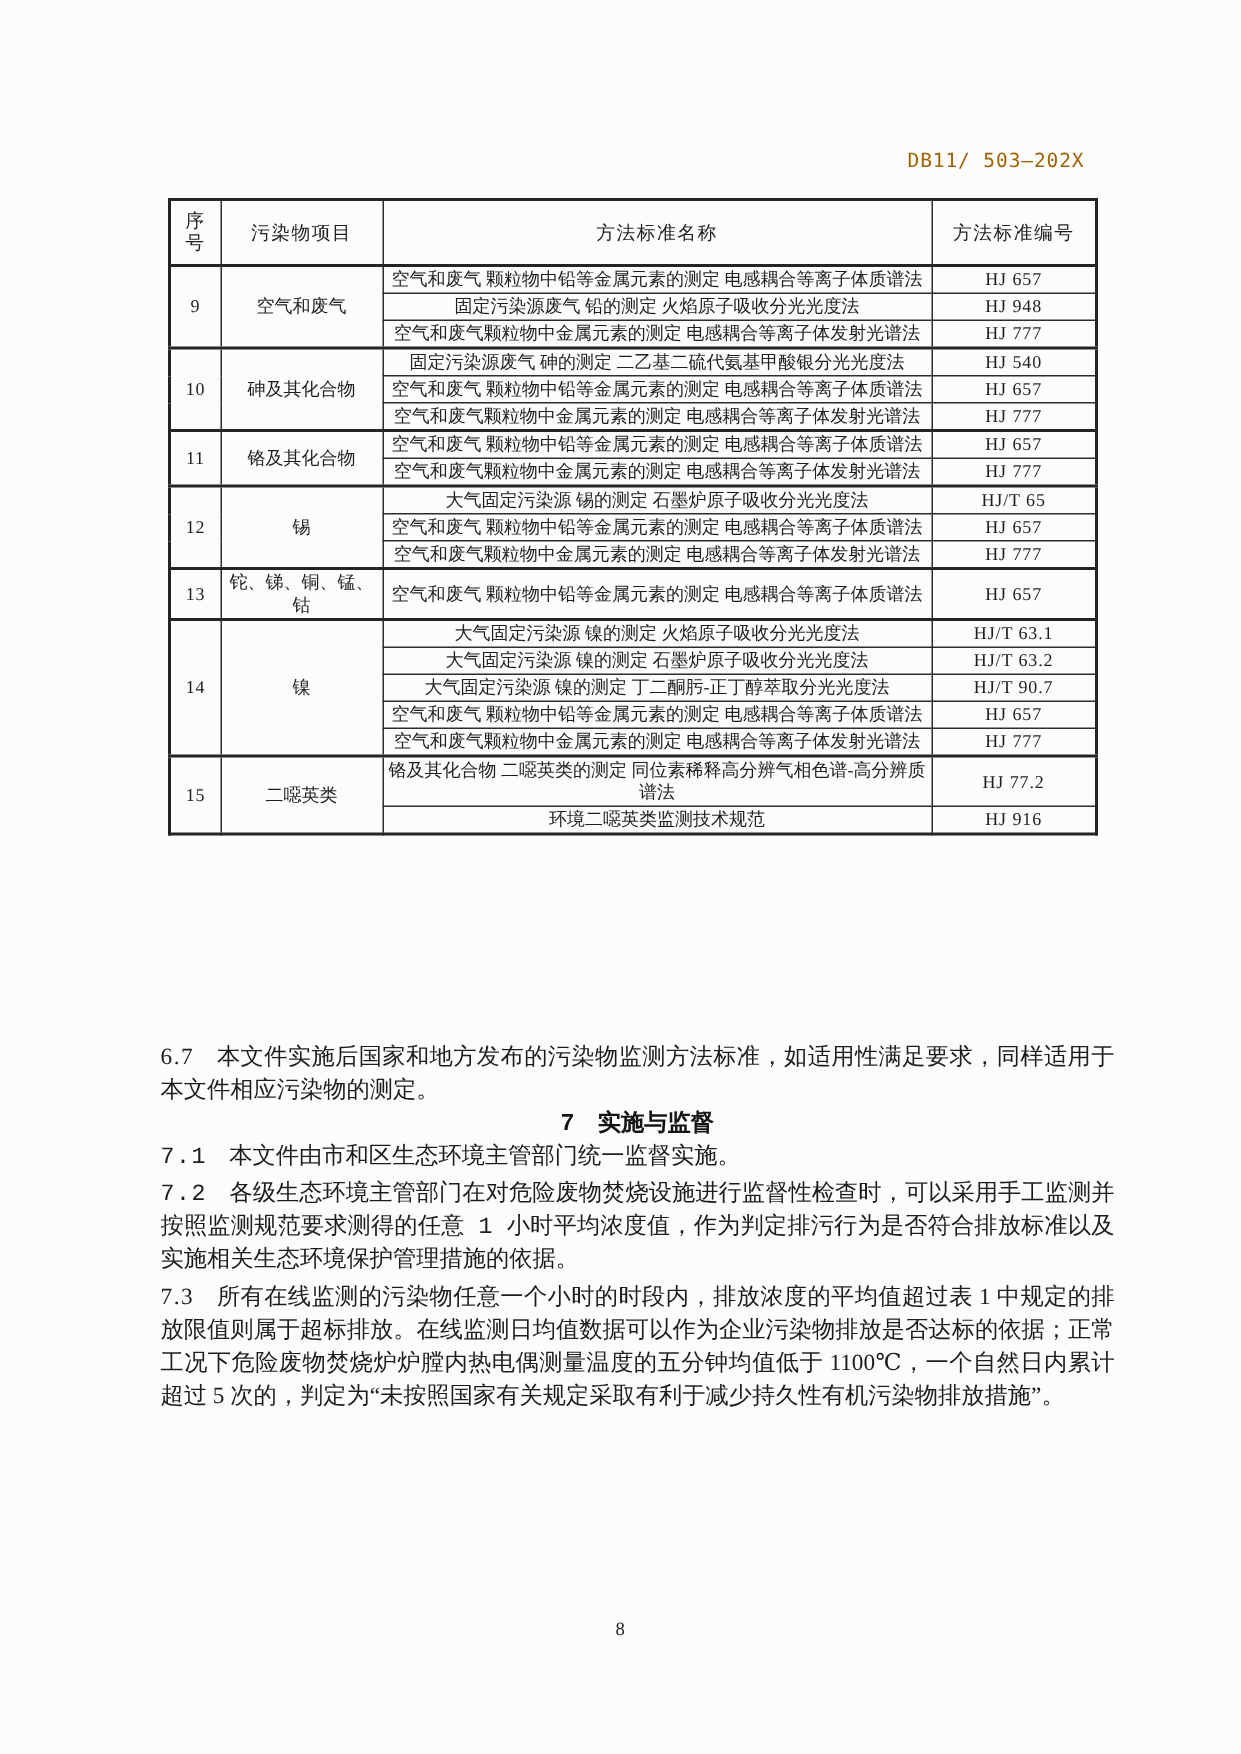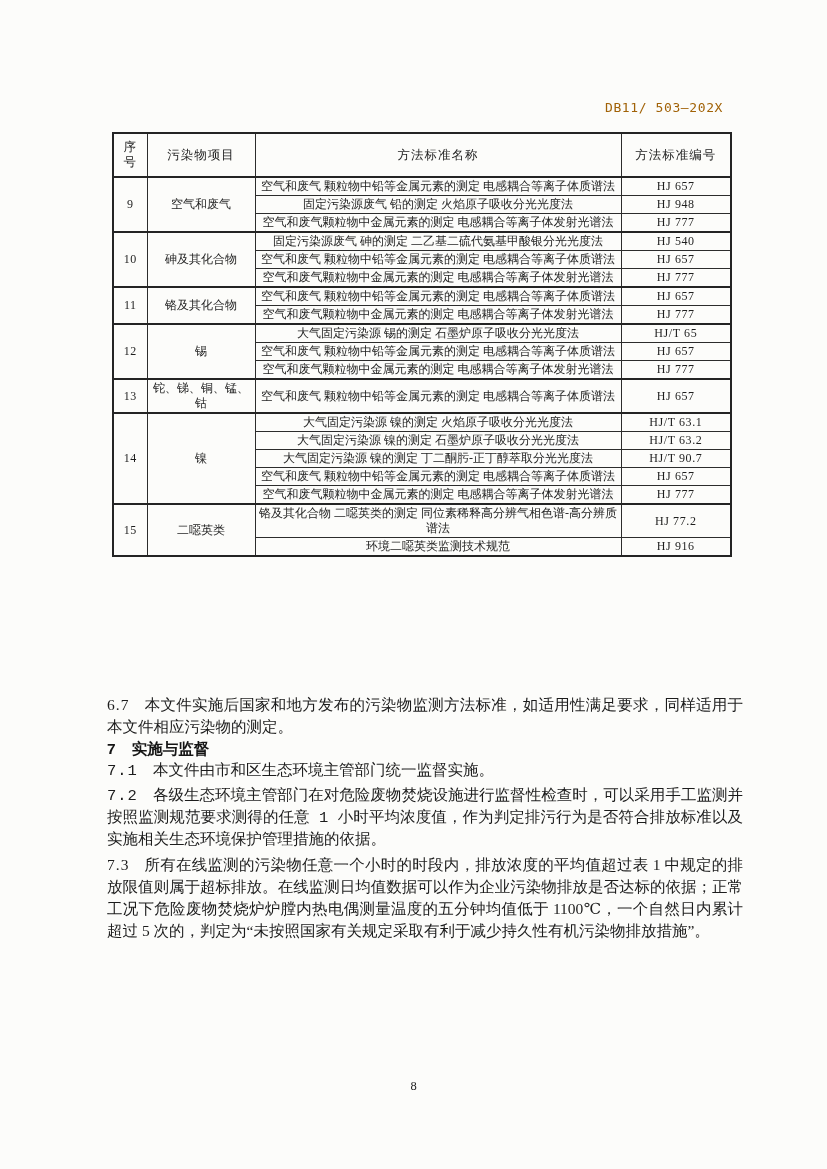--- a/index.html
+++ b/index.html
@@ -29,21 +29,21 @@
   .methods td.c{letter-spacing:0.6px;white-space:nowrap;text-align:center;}
   .methods td.num{letter-spacing:0.5px;}
   .text-block{
     position:absolute;left:97px;top:694px;width:636px;
     font-size:15.5px;line-height:22px;text-align:justify;color:#1c1c1c;margin-left:10px;
   }
   .text-block p{margin:0;}
   .pnum{margin-right:15px;letter-spacing:1px;}
   .sec-heading{
     margin:14px 0 12px 0;font-size:15.5px;line-height:22px;font-weight:bold;
-    font-family:"Liberation Sans","DejaVu Sans",sans-serif;color:#141414;text-align:left;
+    font-family:"Liberation Sans","DejaVu Sans",sans-serif;color:#141414;text-align:center;
   }
   .hnum{margin-right:16px;}
   .p-71,.p-72{margin:0 0 3px 0 !important;font-family:Liberation Mono, monospace;}
   .page-number{
     position:absolute;top:1079px;left:0;width:827px;text-align:center;
     font-size:12.5px;color:#242424;
   }
 </style>
 </head>
 <body>

